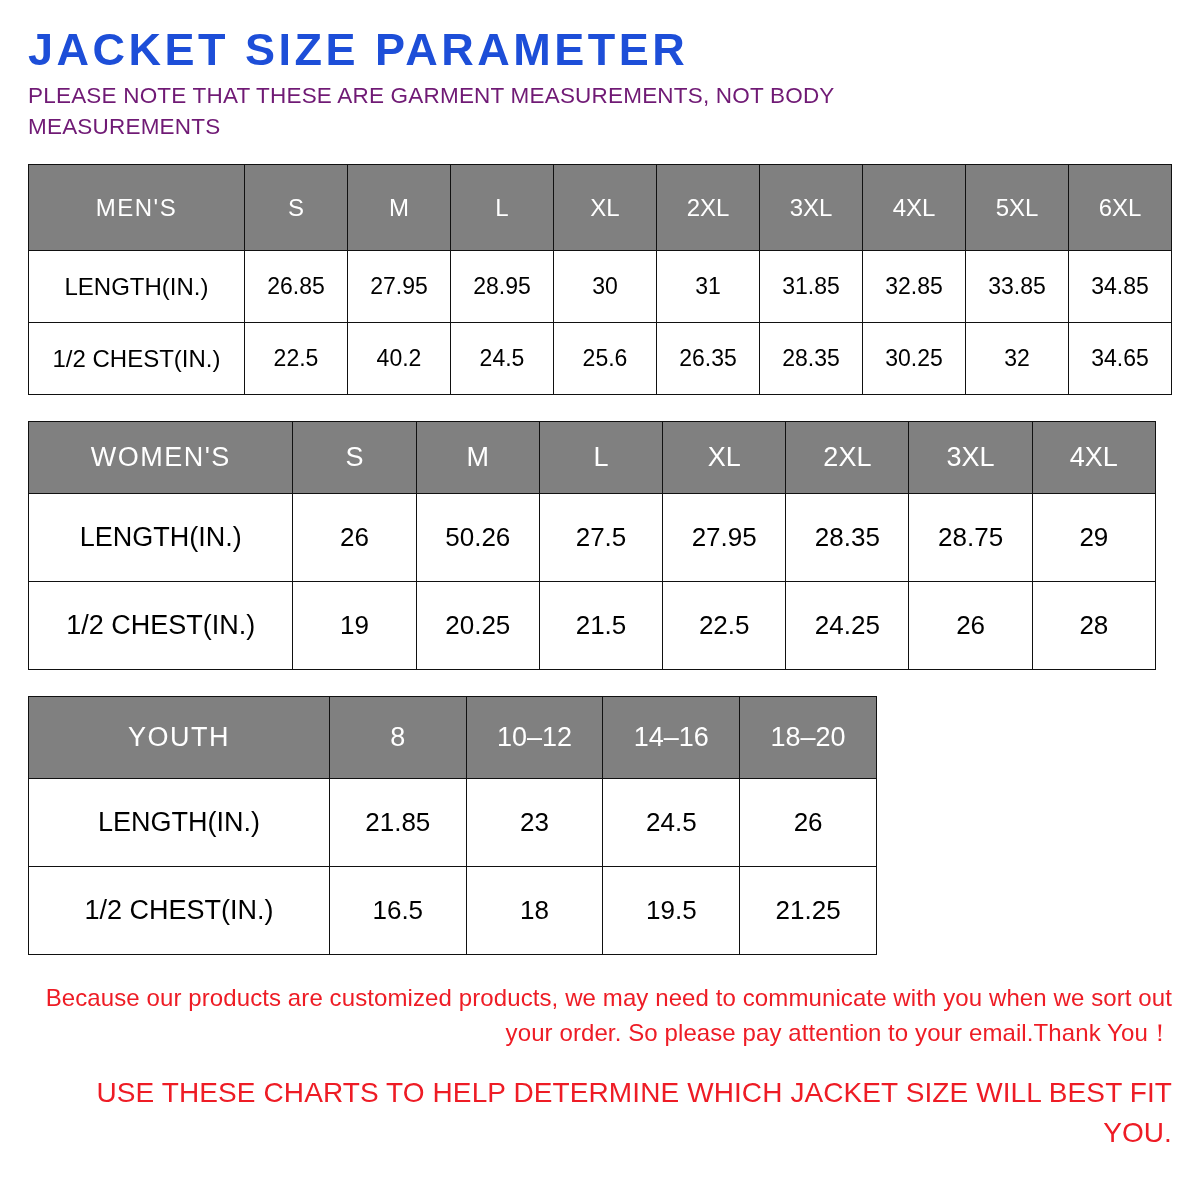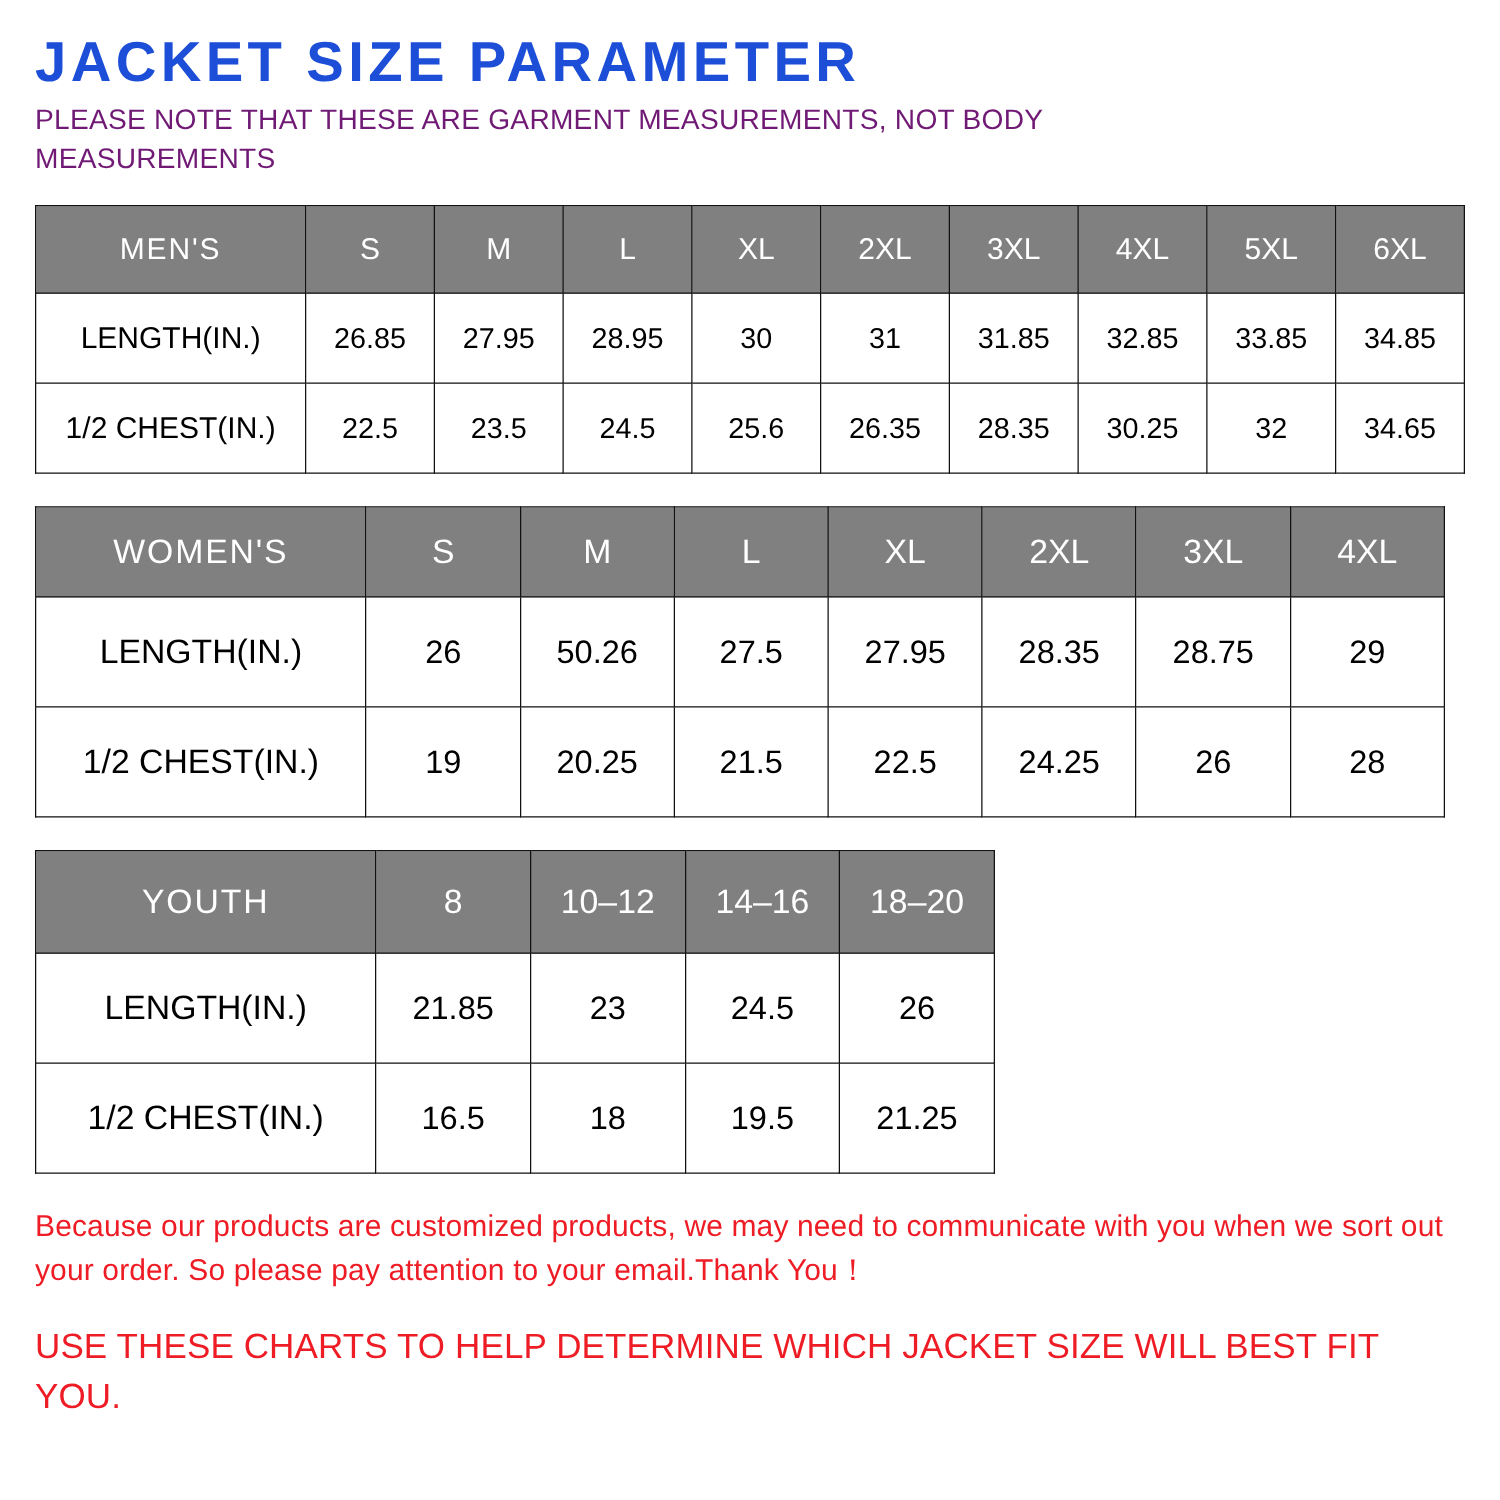--- a/index.html
+++ b/index.html
@@ -50,38 +50,39 @@
     font-weight: normal;
     color: #000;
     background: #fff;
   }
   thead td {
     background: #808080;
     color: #ffffff;
   }
   
   #tbl-mens { width: 1144px; }
-  #tbl-mens thead td { height: 70px; font-size: 24px; }
+  #tbl-mens thead td { height: 86px; font-size: 24px; }
   #tbl-mens tbody td { height: 72px; font-size: 23px; }
   #tbl-mens .rowlabel { font-size: 24px; }
   
   #tbl-womens { width: 1128px; }
   #tbl-womens thead td { height: 72px; font-size: 27px; }
   #tbl-womens tbody td { height: 88px; font-size: 26px; }
   #tbl-womens .rowlabel { font-size: 27px; }
   
-  #tbl-youth { width: 768px; padding-left: 12px; }
+  #tbl-youth { width: 849px; padding-left: 12px; }
   #tbl-youth thead td { height: 82px; font-size: 27px; }
   #tbl-youth tbody td { height: 88px; font-size: 26px; }
   #tbl-youth .rowlabel { font-size: 27px; }
 
   .hdr-corner { letter-spacing: 1.5px; }
 
   .footer {
     margin-top: 14px;
+    text-align: right;
   }
   .footer p {
     color: #ee1c25;
     margin: 0 0 22px 0;
     font-size: 24px;
     line-height: 1.45;
     letter-spacing: 0.1px;
   }
   .footer p.last {
     margin-bottom: 0;
@@ -133,21 +134,21 @@
         <td>30</td>
         <td>31</td>
         <td>31.85</td>
         <td>32.85</td>
         <td>33.85</td>
         <td>34.85</td>
       </tr>
       <tr>
         <td class="rowlabel">1/2 CHEST(IN.)</td>
         <td>22.5</td>
-        <td>23.5</td>
+        <td>40.2</td>
         <td>24.5</td>
         <td>25.6</td>
         <td>26.35</td>
         <td>28.35</td>
         <td>30.25</td>
         <td>32</td>
         <td>34.65</td>
       </tr>
     </tbody>
   </table>

